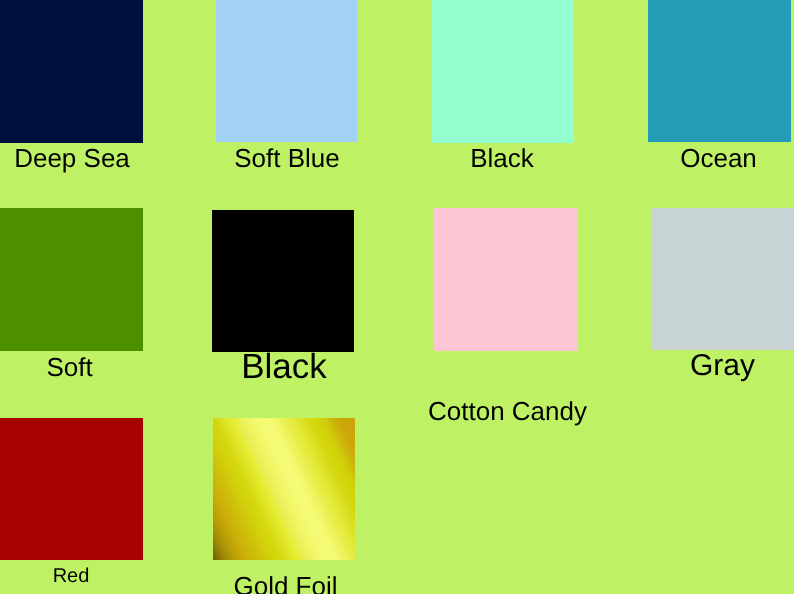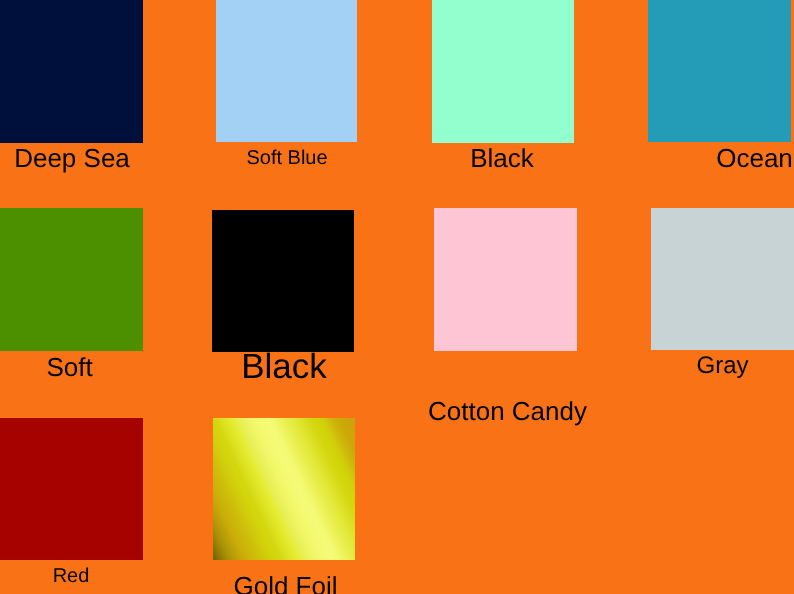--- a/index.html
+++ b/index.html
@@ -13,21 +13,21 @@
     height: 594px;
     overflow: hidden;
     font-family: "Liberation Sans", sans-serif;
     -webkit-font-smoothing: antialiased;
     text-rendering: geometricPrecision;
   }
   #palette {
     position: relative;
     width: 794px;
     height: 594px;
-    background: #f97316;
+    background: #bef264;
   }
   .swatch-cell {
     position: absolute;
   }
   .swatch-chip {
     position: absolute;
     left: 0;
     top: 0;
   }
   .swatch-label {
@@ -49,51 +49,51 @@
 
 <div id="palette">
 
   <div class="swatch-cell" style="left: 0px; top: 0px; width: 143px;">
     <div class="swatch-chip" style="width: 143px; height: 143px; background: rgb(0, 16, 60);"></div>
     <div class="swatch-label" style="top: 145px; font-size: 26px; color: rgb(0, 0, 0);">Deep Sea</div>
   </div>
 
   <div class="swatch-cell" style="left: 216px; top: 0px; width: 141px;">
     <div class="swatch-chip" style="width: 141px; height: 142px; background: rgb(163, 209, 245);"></div>
-    <div class="swatch-label" style="top: 145px; font-size: 20px; color: rgb(0, 0, 0);">Soft Blue</div>
+    <div class="swatch-label" style="top: 145px; font-size: 26px; color: rgb(0, 0, 0);">Soft Blue</div>
   </div>
 
   <div class="swatch-cell" style="left: 432px; top: 0px; width: 142px;">
     <div class="swatch-chip" style="width: 142px; height: 143px; background: rgb(147, 254, 206);"></div>
     <div class="swatch-label" style="top: 145px; font-size: 26px; color: rgb(0, 0, 0); transform: translateX(calc(-50% - 1px));">Black</div>
   </div>
 
   <div class="swatch-cell" style="left: 648px; top: 0px; width: 143px;">
     <div class="swatch-chip" style="width: 143px; height: 142px; background: rgb(36, 156, 183);"></div>
-    <div class="swatch-label" style="top: 145px; font-size: 26px; color: rgb(0, 0, 0); transform: translateX(calc(-50% - 1.5px)); margin-left: 36px;">Ocean</div>
+    <div class="swatch-label" style="top: 145px; font-size: 26px; color: rgb(0, 0, 0); transform: translateX(calc(-50% - 1.5px));">Ocean</div>
   </div>
 
   <div class="swatch-cell" style="left: 0px; top: 208px; width: 143px;">
     <div class="swatch-chip" style="width: 143px; height: 143px; background: rgb(76, 144, 0);"></div>
     <div class="swatch-label" style="top: 146px; font-size: 26px; color: rgb(0, 0, 0); transform: translateX(calc(-50% - 2.5px));">Soft</div>
   </div>
 
   <div class="swatch-cell" style="left: 212px; top: 210px; width: 142px;">
     <div class="swatch-chip" style="width: 142px; height: 142px; background: rgb(0, 0, 0);"></div>
     <div class="swatch-label" style="top: 144px; font-size: 35px; color: rgb(0, 0, 0); transform: translateX(calc(-50% + 1px));">Black</div>
   </div>
 
   <div class="swatch-cell" style="left: 434px; top: 208px; width: 143px;">
     <div class="swatch-chip" style="width: 143px; height: 143px; background: rgb(254, 197, 212);"></div>
     <div class="swatch-label" style="top: 146px; font-size: 26px; color: rgb(0, 0, 0); transform: translateX(calc(-50% + 1.5px)); margin-top: 44px;">Cotton Candy</div>
   </div>
 
   <div class="swatch-cell" style="left: 651px; top: 208px; width: 143px;">
     <div class="swatch-chip" style="width: 143px; height: 142px; background: rgb(199, 211, 212);"></div>
-    <div class="swatch-label" style="top: 145px; font-size: 24px; color: rgb(0, 0, 0); transform: translateX(calc(-50% - 0.5px));">Gray</div>
+    <div class="swatch-label" style="top: 145px; font-size: 30px; color: rgb(0, 0, 0); transform: translateX(calc(-50% - 0.5px));">Gray</div>
   </div>
 
   <div class="swatch-cell" style="left: 0px; top: 418px; width: 143px;">
     <div class="swatch-chip" style="width: 143px; height: 142px; background: rgb(165, 2, 0);"></div>
     <div class="swatch-label" style="top: 145px; font-size: 20px; color: rgb(0, 0, 0); transform: translateX(calc(-50% - 1px));">Red</div>
   </div>
 
   <div class="swatch-cell" style="left: 213px; top: 418px; width: 142px;">
     <div class="swatch-chip" style="width: 142px; height: 142px; background: linear-gradient(64.9deg, rgb(110, 93, 6) 0%, rgb(131, 112, 5) 2.5%, rgb(151, 129, 6) 5%, rgb(168, 144, 6) 7.5%, rgb(181, 155, 7) 10%, rgb(192, 163, 7) 12.5%, rgb(202, 172, 8) 15%, rgb(204, 179, 9) 17.5%, rgb(205, 185, 10) 20%, rgb(207, 192, 10) 22.5%, rgb(208, 200, 11) 25%, rgb(210, 207, 12) 27.5%, rgb(212, 213, 13) 30%, rgb(212, 215, 14) 32.5%, rgb(218, 222, 27) 35%, rgb(223, 229, 38) 37.5%, rgb(227, 235, 45) 40%, rgb(231, 238, 67) 42.5%, rgb(233, 239, 89) 45%, rgb(238, 244, 96) 47.5%, rgb(242, 247, 105) 50%, rgb(243, 249, 111) 52.5%, rgb(244, 250, 115) 55%, rgb(245, 251, 118) 57.5%, rgb(244, 249, 113) 60%, rgb(239, 245, 97) 62.5%, rgb(235, 241, 84) 65%, rgb(230, 237, 70) 67.5%, rgb(227, 234, 58) 70%, rgb(223, 229, 45) 72.5%, rgb(219, 223, 34) 75%, rgb(214, 217, 20) 77.5%, rgb(212, 214, 11) 80%, rgb(210, 211, 11) 82.5%, rgb(207, 204, 10) 85%, rgb(206, 188, 10) 87.5%, rgb(205, 176, 10) 90%, rgb(204, 168, 9) 92.5%, rgb(204, 165, 9) 95%, rgb(204, 163, 10) 97.5%, rgb(207, 161, 11) 100%);"></div>
     <div class="swatch-label" style="top: 155px; font-size: 26px; color: rgb(0, 0, 0); transform: translateX(calc(-50% + 1.5px));">Gold Foil</div>

